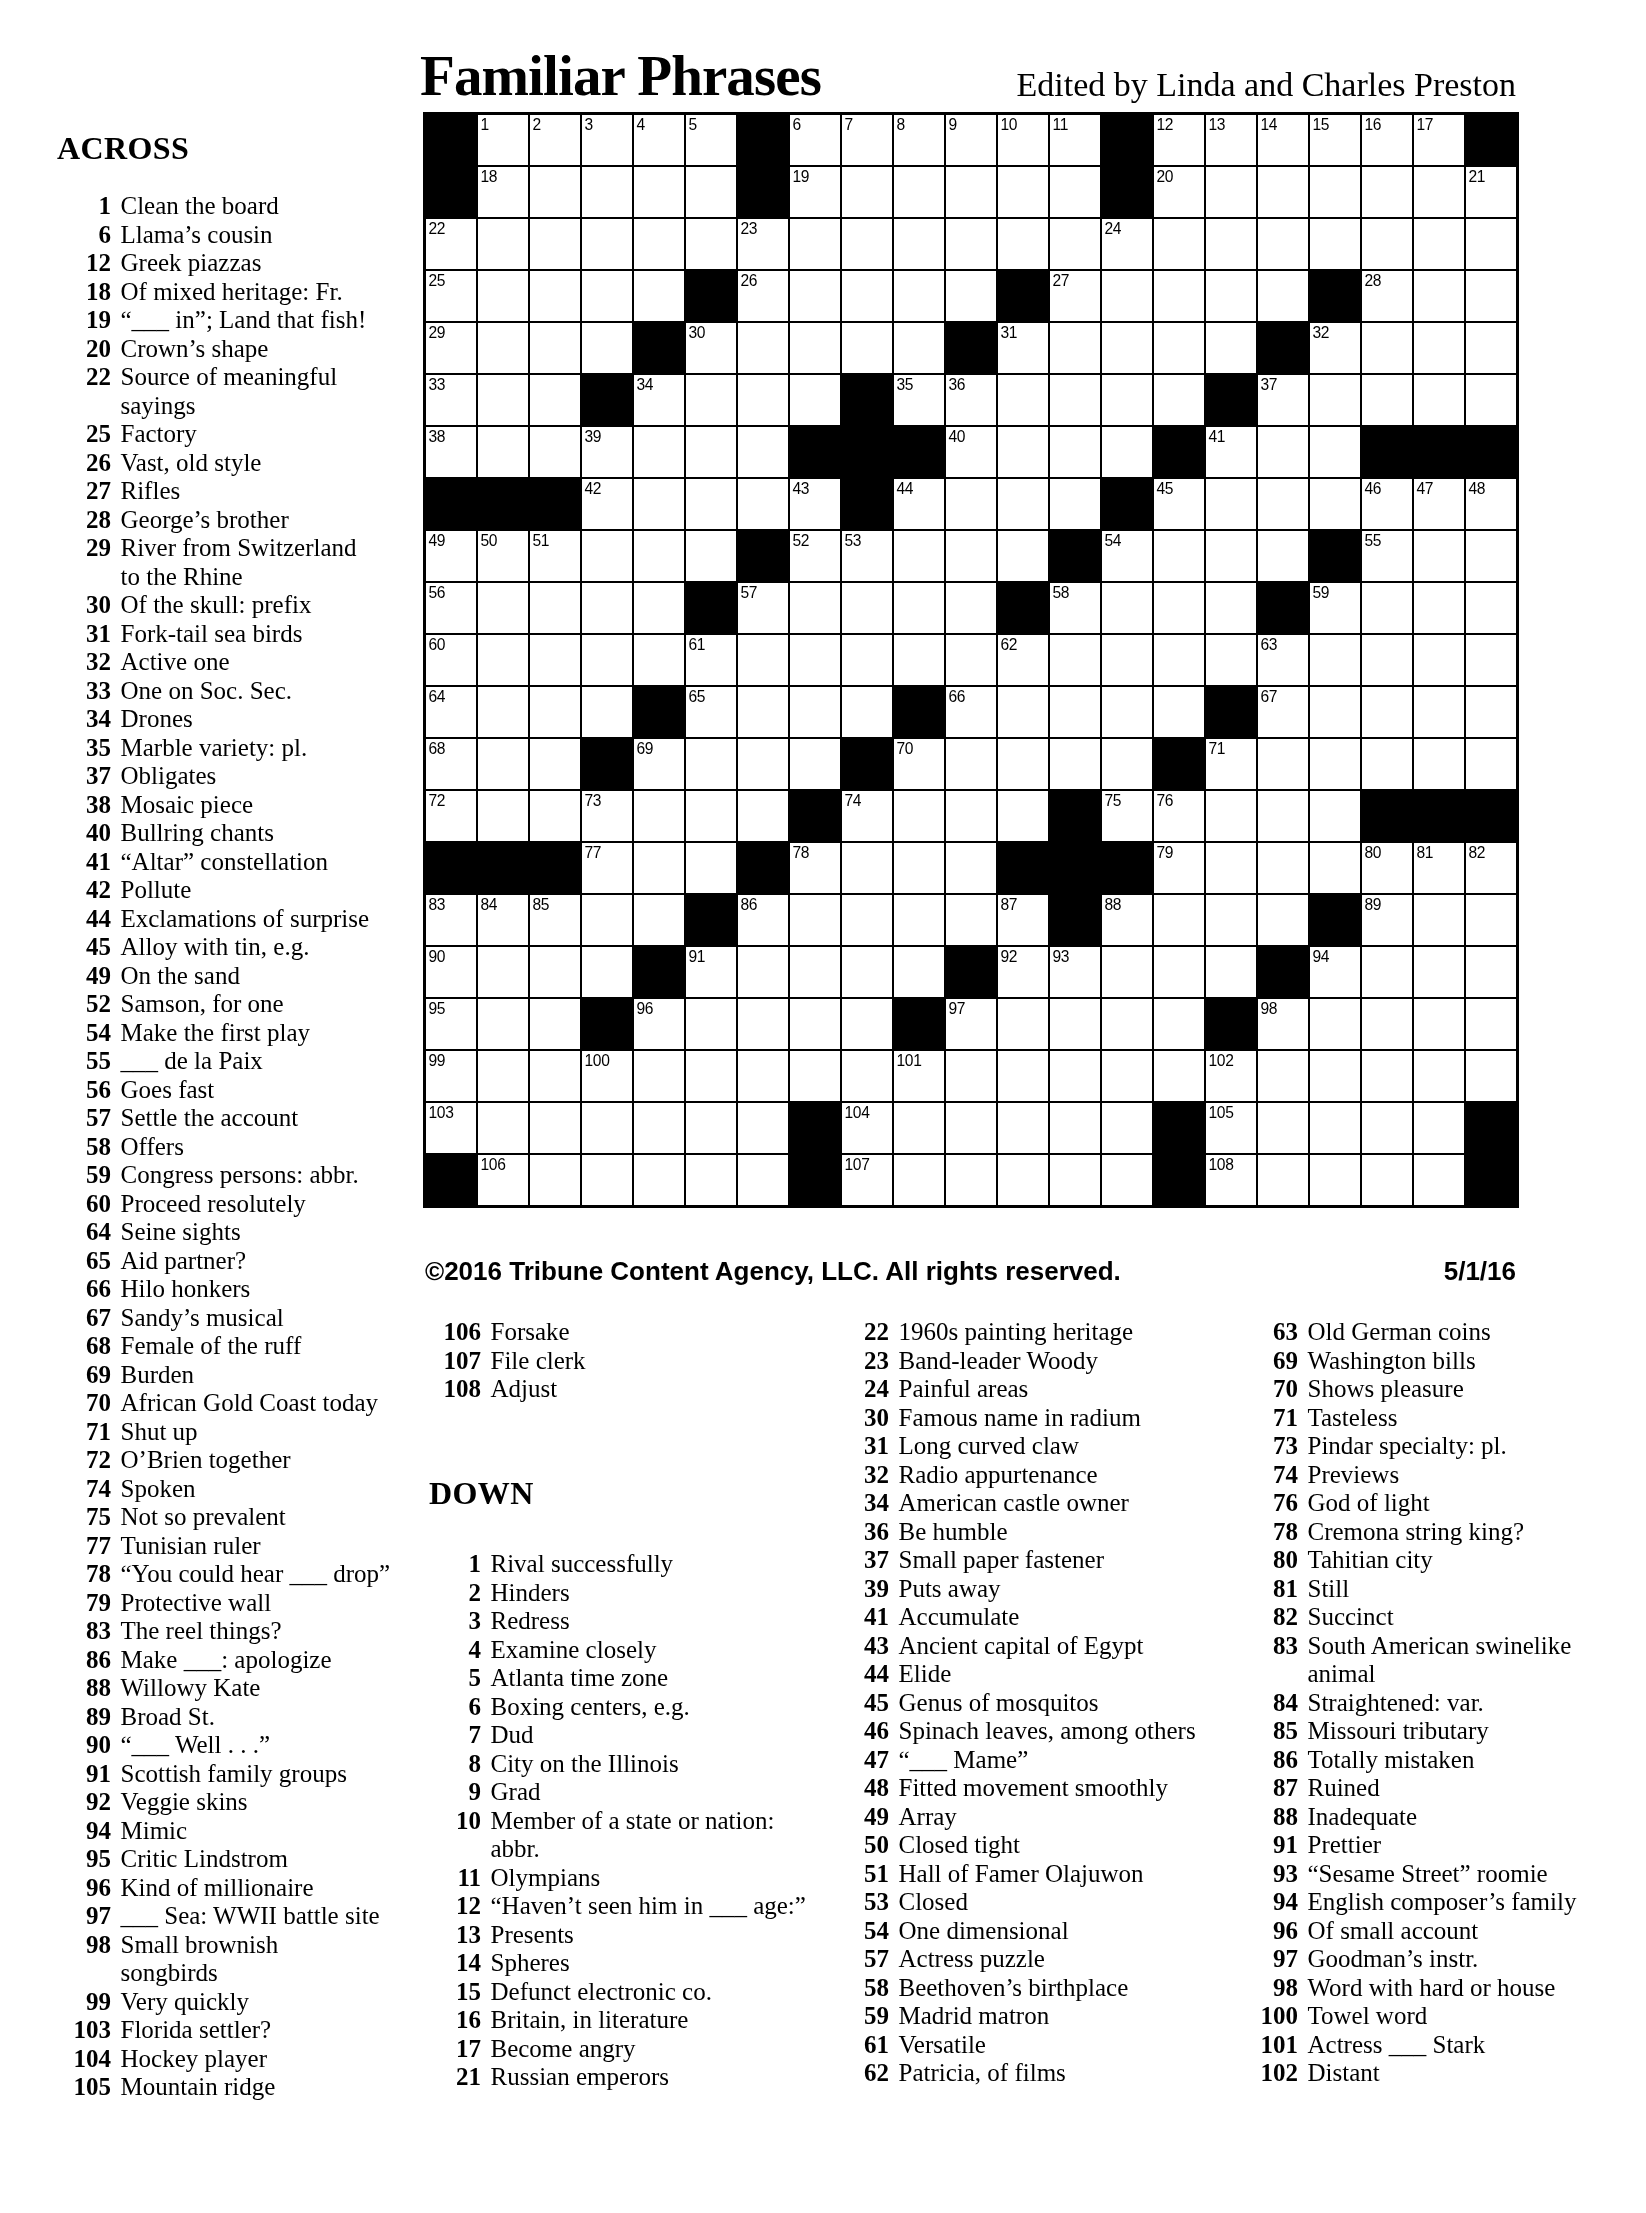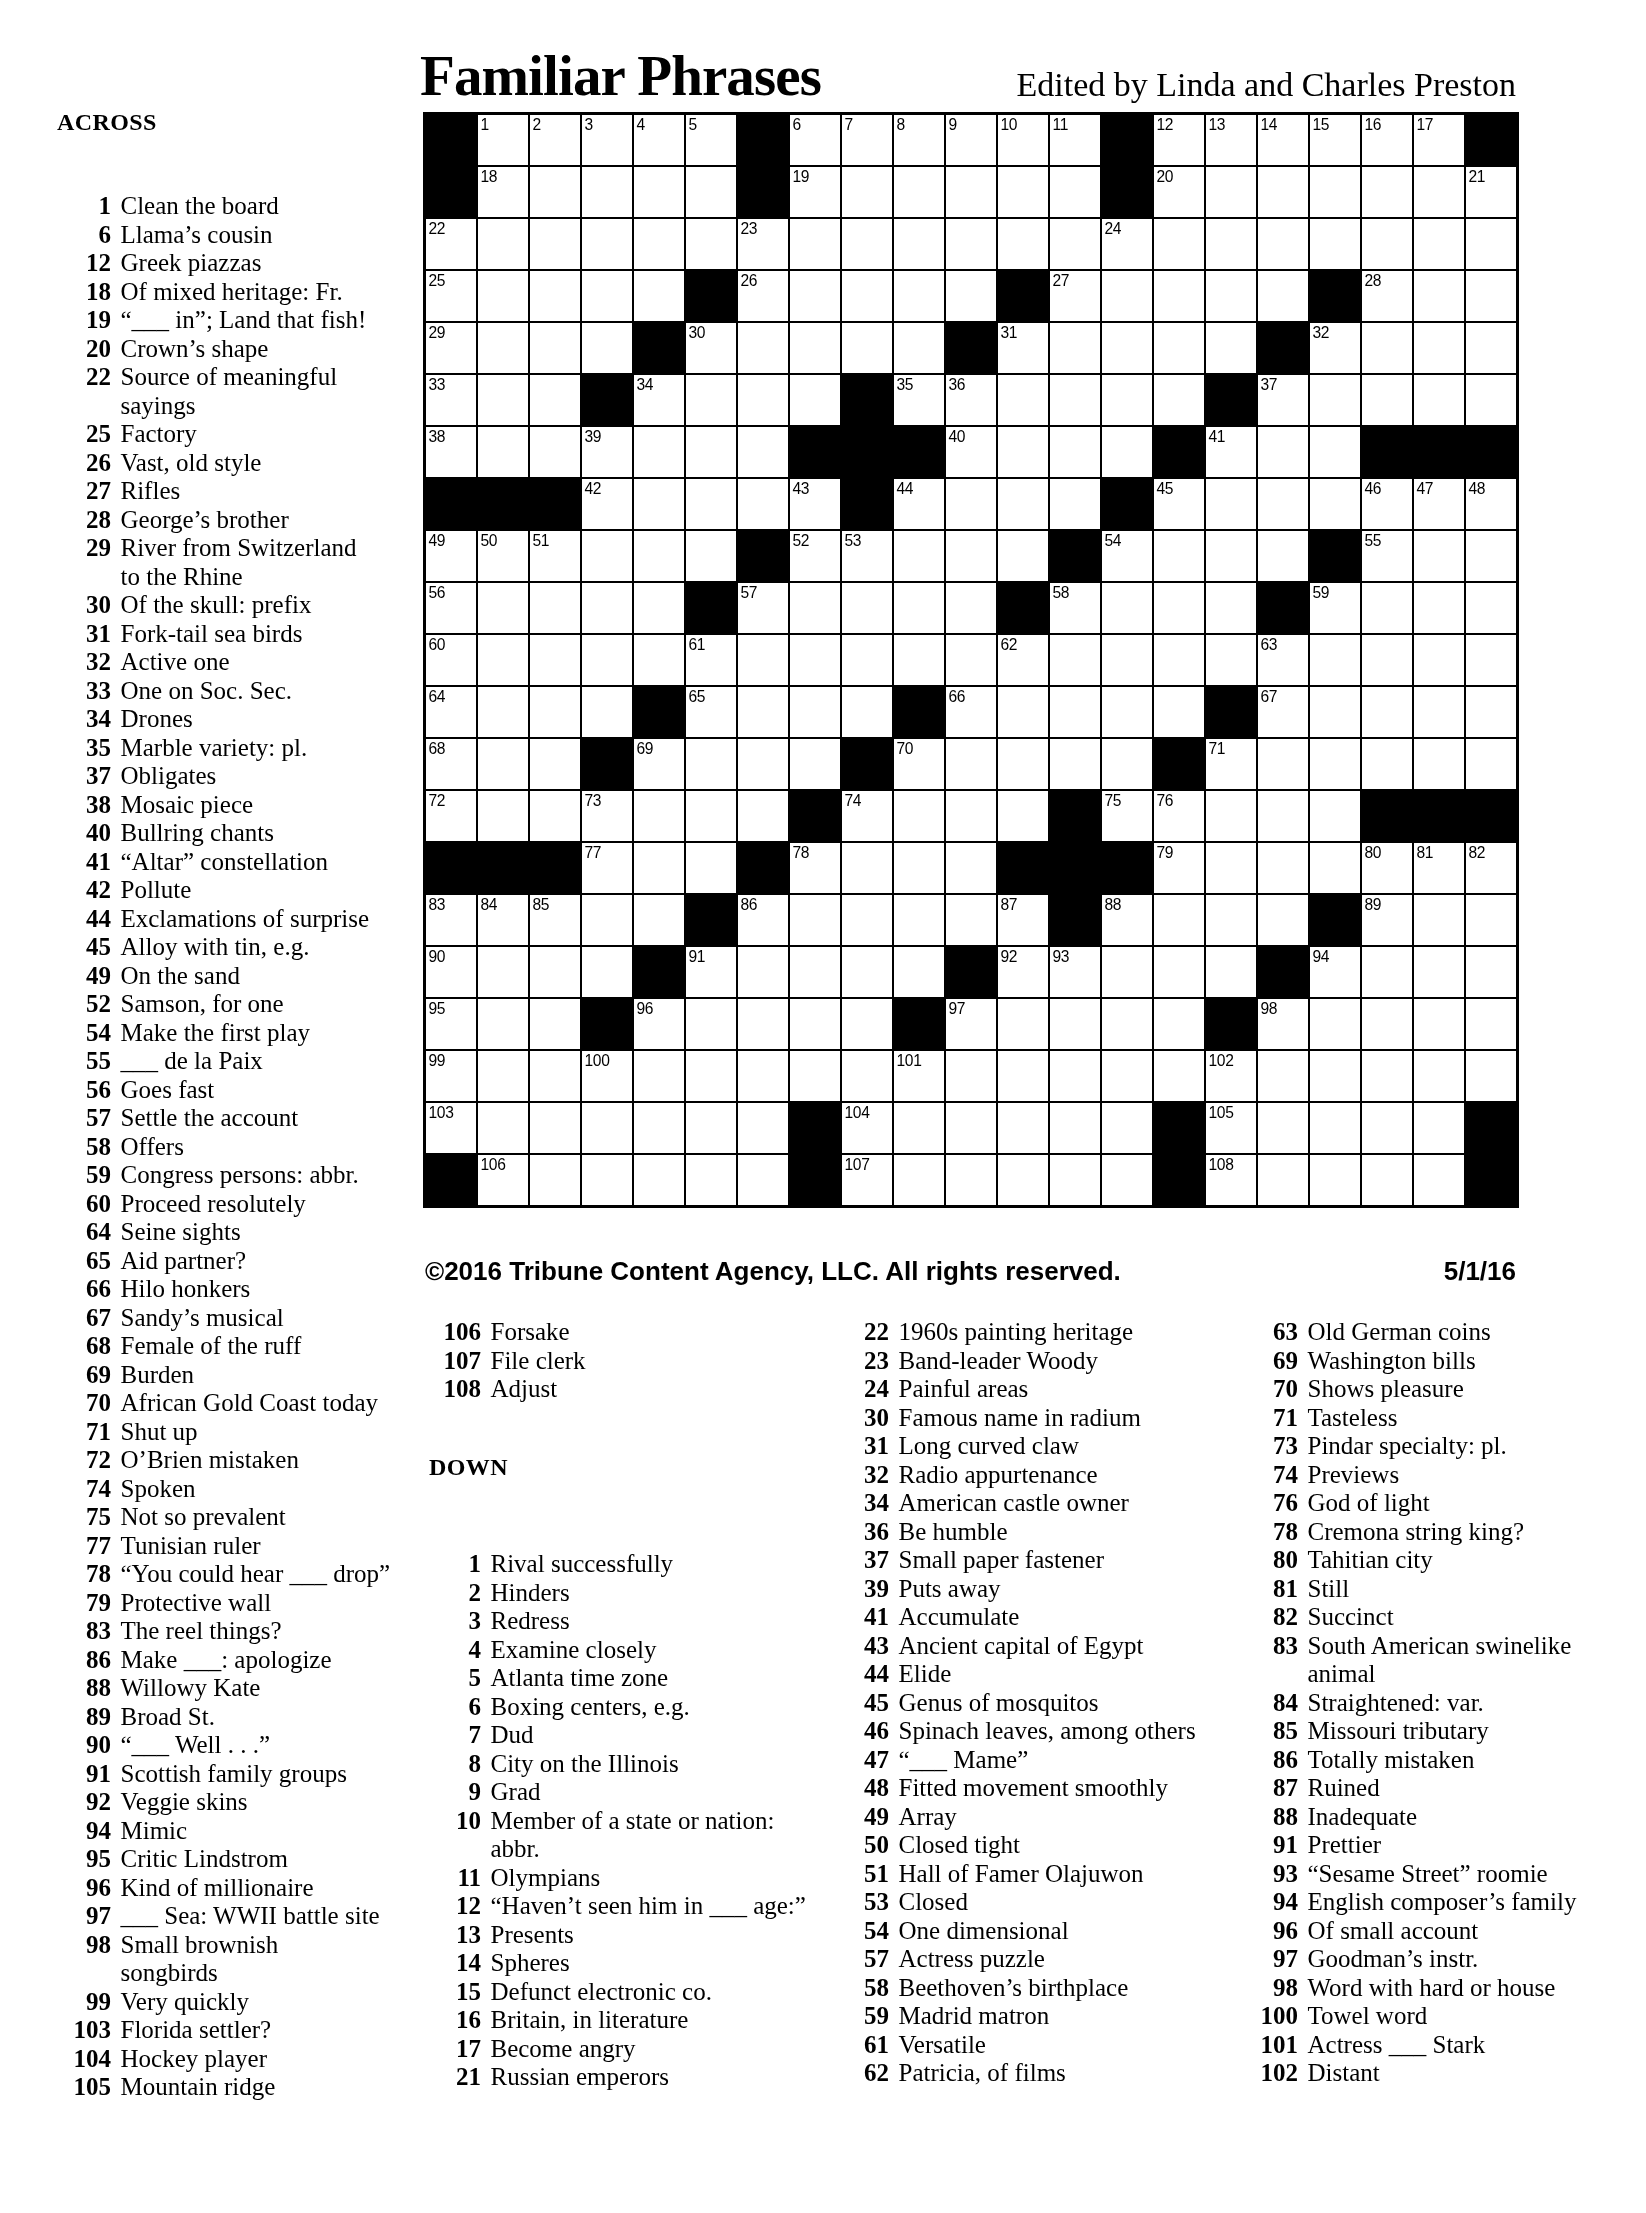--- a/index.html
+++ b/index.html
@@ -4,21 +4,21 @@
 <style>
   html,body{margin:0;padding:0;}
   body{
     width:1646px;height:2214px;position:relative;background:#ffffff;
     font-family:"Liberation Serif",serif;color:#000;
     -webkit-font-smoothing:antialiased;
   }
   .abs{position:absolute;}
   #title{left:420px;top:43px;font-size:57px;font-weight:bold;letter-spacing:-0.9px;}
   #byline{top:66px;right:130px;font-size:34px;}
-  .list-header{font-size:24px;font-weight:bold;letter-spacing:0.4px;}
+  .list-header{font-size:32px;font-weight:bold;letter-spacing:0.4px;margin-top:21px;}
   #across-header{left:57px;top:109px;}
   #down-header{left:429px;top:1454px;}
 
   
   #grid{
     left:423px;top:112px;
     display:grid;grid-template-columns:repeat(21,52px);grid-auto-rows:52px;
     border:2.6px solid #000;background:#000;gap:0;
   }
   .cell{
@@ -220,21 +220,21 @@
     <div class="clue">
       <div class="n">70</div>
       <div class="t">African Gold Coast today</div>
     </div>
     <div class="clue">
       <div class="n">71</div>
       <div class="t">Shut up</div>
     </div>
     <div class="clue">
       <div class="n">72</div>
-      <div class="t">O’Brien mistaken</div>
+      <div class="t">O’Brien together</div>
     </div>
     <div class="clue">
       <div class="n">74</div>
       <div class="t">Spoken</div>
     </div>
     <div class="clue">
       <div class="n">75</div>
       <div class="t">Not so prevalent</div>
     </div>
     <div class="clue">

